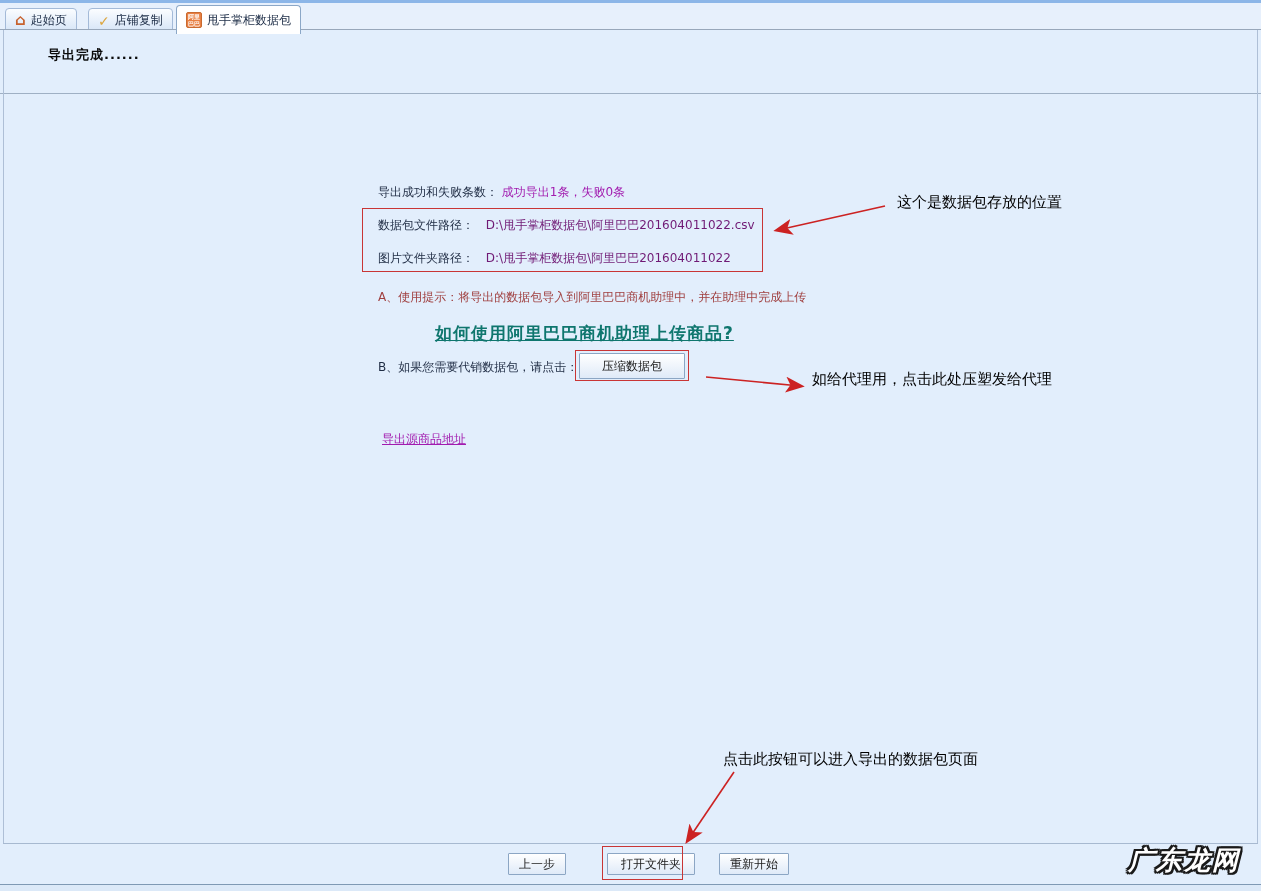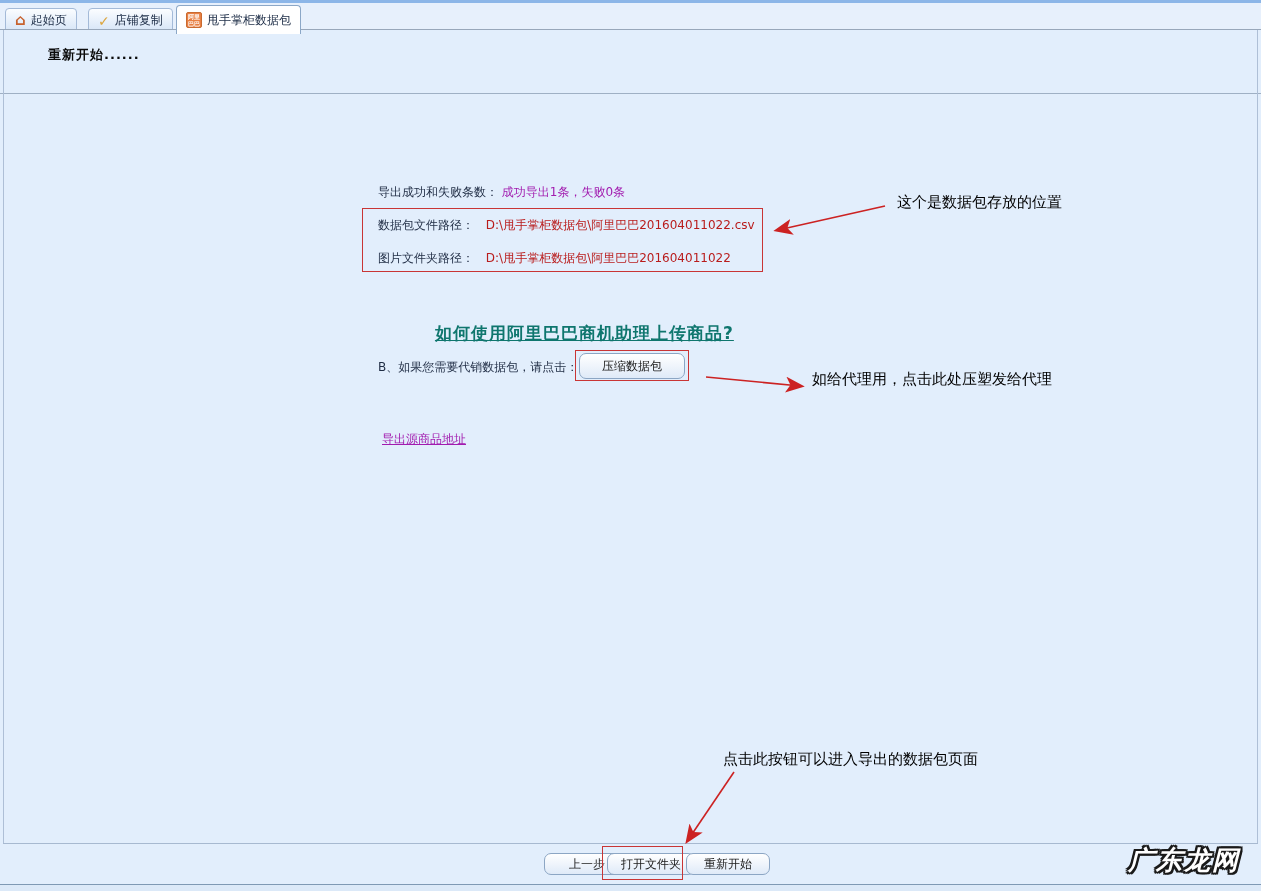--- a/index.html
+++ b/index.html
@@ -28,43 +28,43 @@
   .header-sep { position:absolute; left:0; top:93px; width:1261px; height:1px; background:#9fb0c4; }
 
   
   .panel-border-l { position:absolute; left:3px; top:30px; width:1px; height:854px; background:#aebfd6; }
   .panel-border-r { position:absolute; left:1257px; top:30px; width:1px; height:854px; background:#aebfd6; }
 
   
   .row { position:absolute; white-space:nowrap; }
   .lbl { color:#1f2c44; }
   .red-val { color:#a21caf; }
-  .gray-val { color:#b91c1c; }
+  .gray-val { color:#701a75; }
   .maroon { color:#a04040; }
   .redbox { position:absolute; border:1px solid #c93535; background:transparent; }
 
   .big-link { position:absolute; left:435px; top:322px; font-size:17px; font-weight:bold;
               color:#0f766e; text-decoration:underline; letter-spacing:1px; cursor:pointer; }
   .small-link { position:absolute; left:382px; top:431px; color:#a21caf; text-decoration:underline; cursor:pointer; }
 
   .btn { display:inline-flex; align-items:center; justify-content:center;
-         background:linear-gradient(#ffffff,#dfeaf8); border:1px solid #8ca6c4; border-radius:7px;
+         background:linear-gradient(#ffffff,#dfeaf8); border:1px solid #8ca6c4; border-radius:1px;
          color:#1a1a1a; font-size:12px; cursor:pointer; }
   .btn-compress { position:absolute; left:579px; top:353px; width:106px; height:26px; }
 
   
   .annot { position:absolute; color:#000000; font-size:15px; white-space:nowrap; }
   #arrow-layer { position:absolute; left:0; top:0; width:1261px; height:891px; pointer-events:none; z-index:8; }
 
   
   .footer-sep { position:absolute; left:3px; top:843px; width:1255px; height:1px; background:#a7b9d0; }
   .footer-bar { position:absolute; left:0; top:844px; width:1261px; height:40px; background:#e2eefc; }
-  .btn-prev    { position:absolute; left:544px; top:853px; width:86px; height:22px; }
+  .btn-prev    { position:absolute; left:508px; top:853px; width:58px; height:22px; }
   .btn-open    { position:absolute; left:607px; top:853px; width:88px; height:22px; }
-  .btn-restart { position:absolute; left:686px; top:853px; width:84px; height:22px; }
+  .btn-restart { position:absolute; left:719px; top:853px; width:70px; height:22px; }
   .page-bottom-line { position:absolute; left:0; top:884px; width:1261px; height:1px; background:#7f99b4; }
   .page-bottom-strip { position:absolute; left:0; top:885px; width:1261px; height:6px; background:#dce9f8; }
 
   .watermark { position:absolute; left:1128px; top:843px; font-size:26px; font-weight:bold; color:#ffffff;
                letter-spacing:2px; font-style:italic;
                text-shadow:-2px -2px 0 #1a1a1a, 2px -2px 0 #1a1a1a, -2px 2px 0 #1a1a1a, 2px 2px 0 #1a1a1a,
                            -2px 0 0 #1a1a1a, 2px 0 0 #1a1a1a, 0 -2px 0 #1a1a1a, 0 2px 0 #1a1a1a; }
 </style>
 </head>
 <body>
@@ -86,21 +86,21 @@
       <span class="icon-ali">
         <span>阿里</span>
         <span>巴巴</span>
       </span>
       <span class="tab-label">甩手掌柜数据包</span>
     </div>
   </div>
   <div class="tabbar-line"></div>
 
   <div class="header-band">
-    <div class="header-status">重新开始......</div>
+    <div class="header-status">导出完成......</div>
   </div>
   <div class="header-sep"></div>
   <div class="panel-border-l"></div>
   <div class="panel-border-r"></div>
 
   <div class="row" style="left:378px; top:184px;">
     <span class="lbl">导出成功和失败条数：</span>
     <span class="red-val">成功导出1条，失败0条</span>
   </div>
 
@@ -108,20 +108,21 @@
 
   <div class="row" style="left:378px; top:217px;">
     <span class="lbl">数据包文件路径：</span>
     <span class="gray-val" style="margin-left:8px;">D:\甩手掌柜数据包\阿里巴巴201604011022.csv</span>
   </div>
   <div class="row" style="left:378px; top:250px;">
     <span class="lbl">图片文件夹路径：</span>
     <span class="gray-val" style="margin-left:8px;">D:\甩手掌柜数据包\阿里巴巴201604011022</span>
   </div>
 
+  <div class="row maroon" style="left:378px; top:289px;">A、使用提示：将导出的数据包导入到阿里巴巴商机助理中，并在助理中完成上传</div>
 
   <a class="big-link">如何使用阿里巴巴商机助理上传商品?</a>
 
   <div class="row lbl" style="left:378px; top:359px;">B、如果您需要代销数据包，请点击：</div>
   <div class="redbox" style="left:575px; top:350px; width:114px; height:31px;"></div>
   <button class="btn btn-compress">压缩数据包</button>
 
   <a class="small-link">导出源商品地址</a>
 
   <div class="annot" style="left:897px; top:193px;">这个是数据包存放的位置</div>

